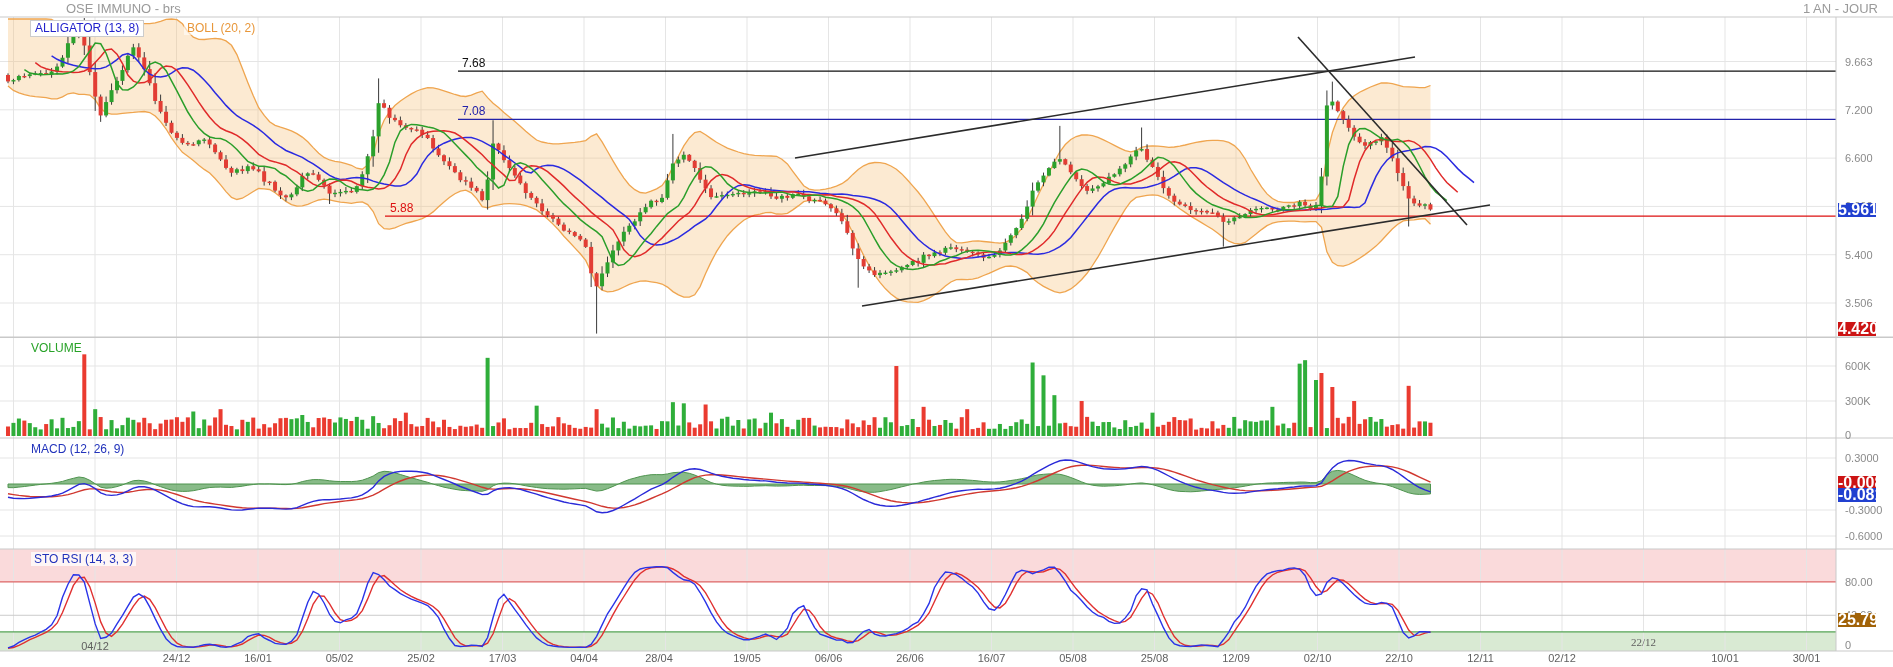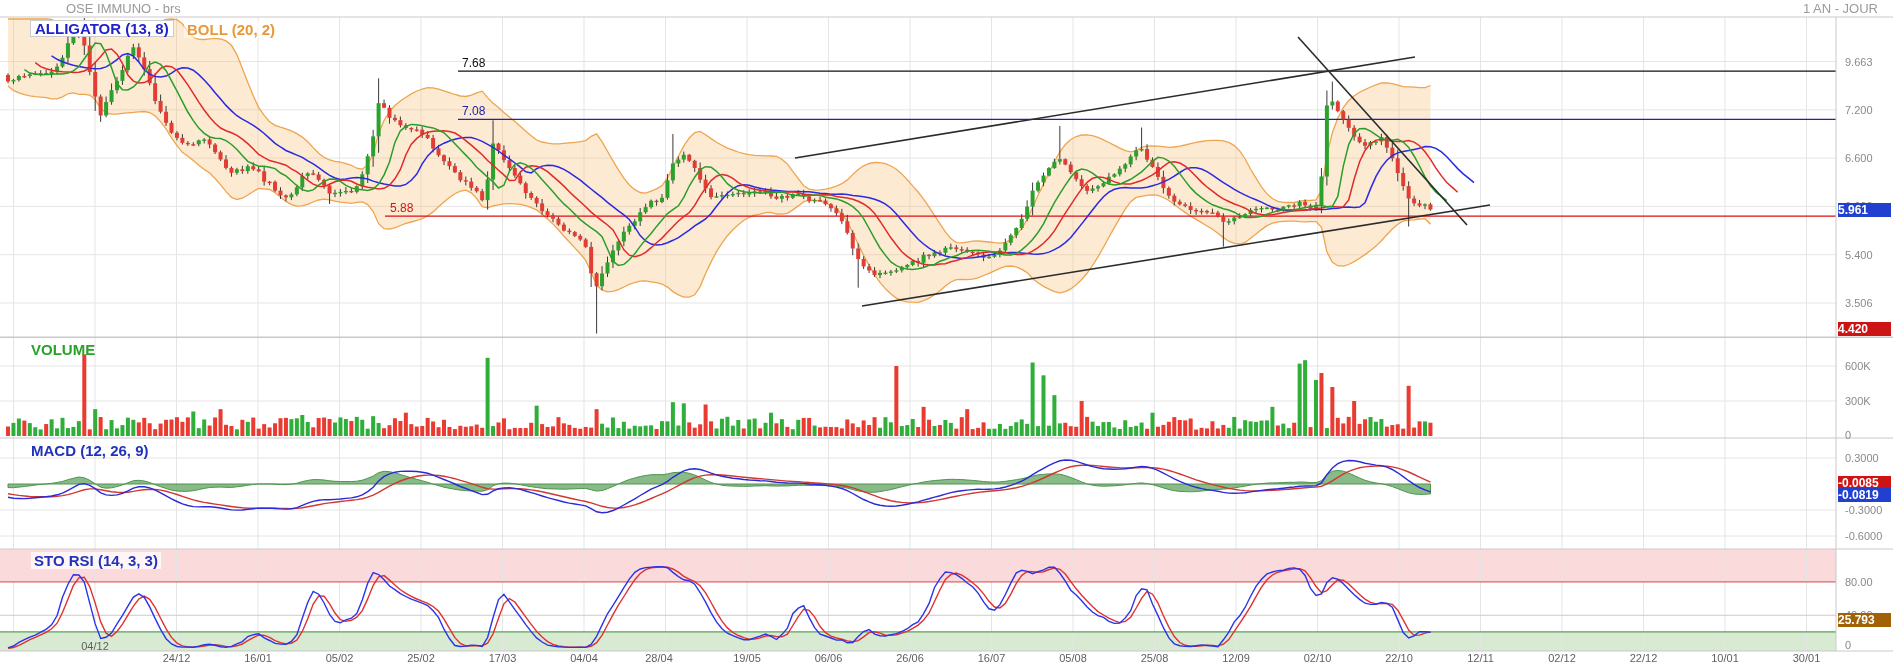--- a/index.html
+++ b/index.html
@@ -1,25 +1,25 @@
 <!DOCTYPE html>
 <html><head>
 <meta charset="utf-8">
 <style>
   html,body{margin:0;padding:0;background:#fff;overflow:hidden;}
   #app{position:relative;width:1893px;height:667px;background:#fff;
        font-family:"Liberation Sans",sans-serif;-webkit-font-smoothing:antialiased;}
   #chart-svg{position:absolute;left:0;top:0;}
   .abs{position:absolute;white-space:nowrap;}
   .hdr{color:#9a9a9a;font-size:13px;}
-  .ind-label{font-size:15px;font-weight:bold;text-align:center;}
+  .ind-label{font-size:12px;font-weight:normal;text-align:center;}
   .boxed{background:#fff;border:1px solid #ccc;padding:0 4px;line-height:15px;}
   .axis-lbl{color:#8a8a8a;font-size:11px;transform:translateY(-50%);}
   .date-lbl{color:#5f5f5f;font-size:11px;transform:translateX(-50%);}
-  .badge{width:53px;font-size:12px;font-weight:bold;color:#fff;text-align:left;
+  .badge{width:38px;font-size:16px;font-weight:bold;color:#fff;text-align:right;
          line-height:14px;height:14px;z-index:5;}
   .lvl-lbl{font-size:12px;transform:translateY(-100%);}
 </style>
 </head>
 <body>
 
 <div id="app">
   <div class="abs hdr" style="left:33px;top:1px;margin-left:33px;">OSE IMMUNO - brs</div>
   <div class="abs hdr" style="right:15px;top:1px;">1 AN - JOUR</div>
 
@@ -921,17 +921,17 @@
       <div class="abs date-lbl" style="left: 828.5px; top: 652px;">06/06</div>
       <div class="abs date-lbl" style="left: 910px; top: 652px;">26/06</div>
       <div class="abs date-lbl" style="left: 991.5px; top: 652px;">16/07</div>
       <div class="abs date-lbl" style="left: 1073px; top: 652px;">05/08</div>
       <div class="abs date-lbl" style="left: 1154.5px; top: 652px;">25/08</div>
       <div class="abs date-lbl" style="left: 1236px; top: 652px;">12/09</div>
       <div class="abs date-lbl" style="left: 1317.5px; top: 652px;">02/10</div>
       <div class="abs date-lbl" style="left: 1399px; top: 652px;">22/10</div>
       <div class="abs date-lbl" style="left: 1480.5px; top: 652px;">12/11</div>
       <div class="abs date-lbl" style="left: 1562px; top: 652px;">02/12</div>
-      <div class="abs date-lbl" style="left: 1643.5px; top: 652px;">22/12</div>
+      <div class="abs date-lbl" style="left: 1643.5px; top: 636px; font-family: Liberation Serif, serif;">22/12</div>
       <div class="abs date-lbl" style="left: 1725px; top: 652px;">10/01</div>
       <div class="abs date-lbl" style="left: 1806.5px; top: 652px;">30/01</div>
     </div>
 </div>
 
 </body></html>

